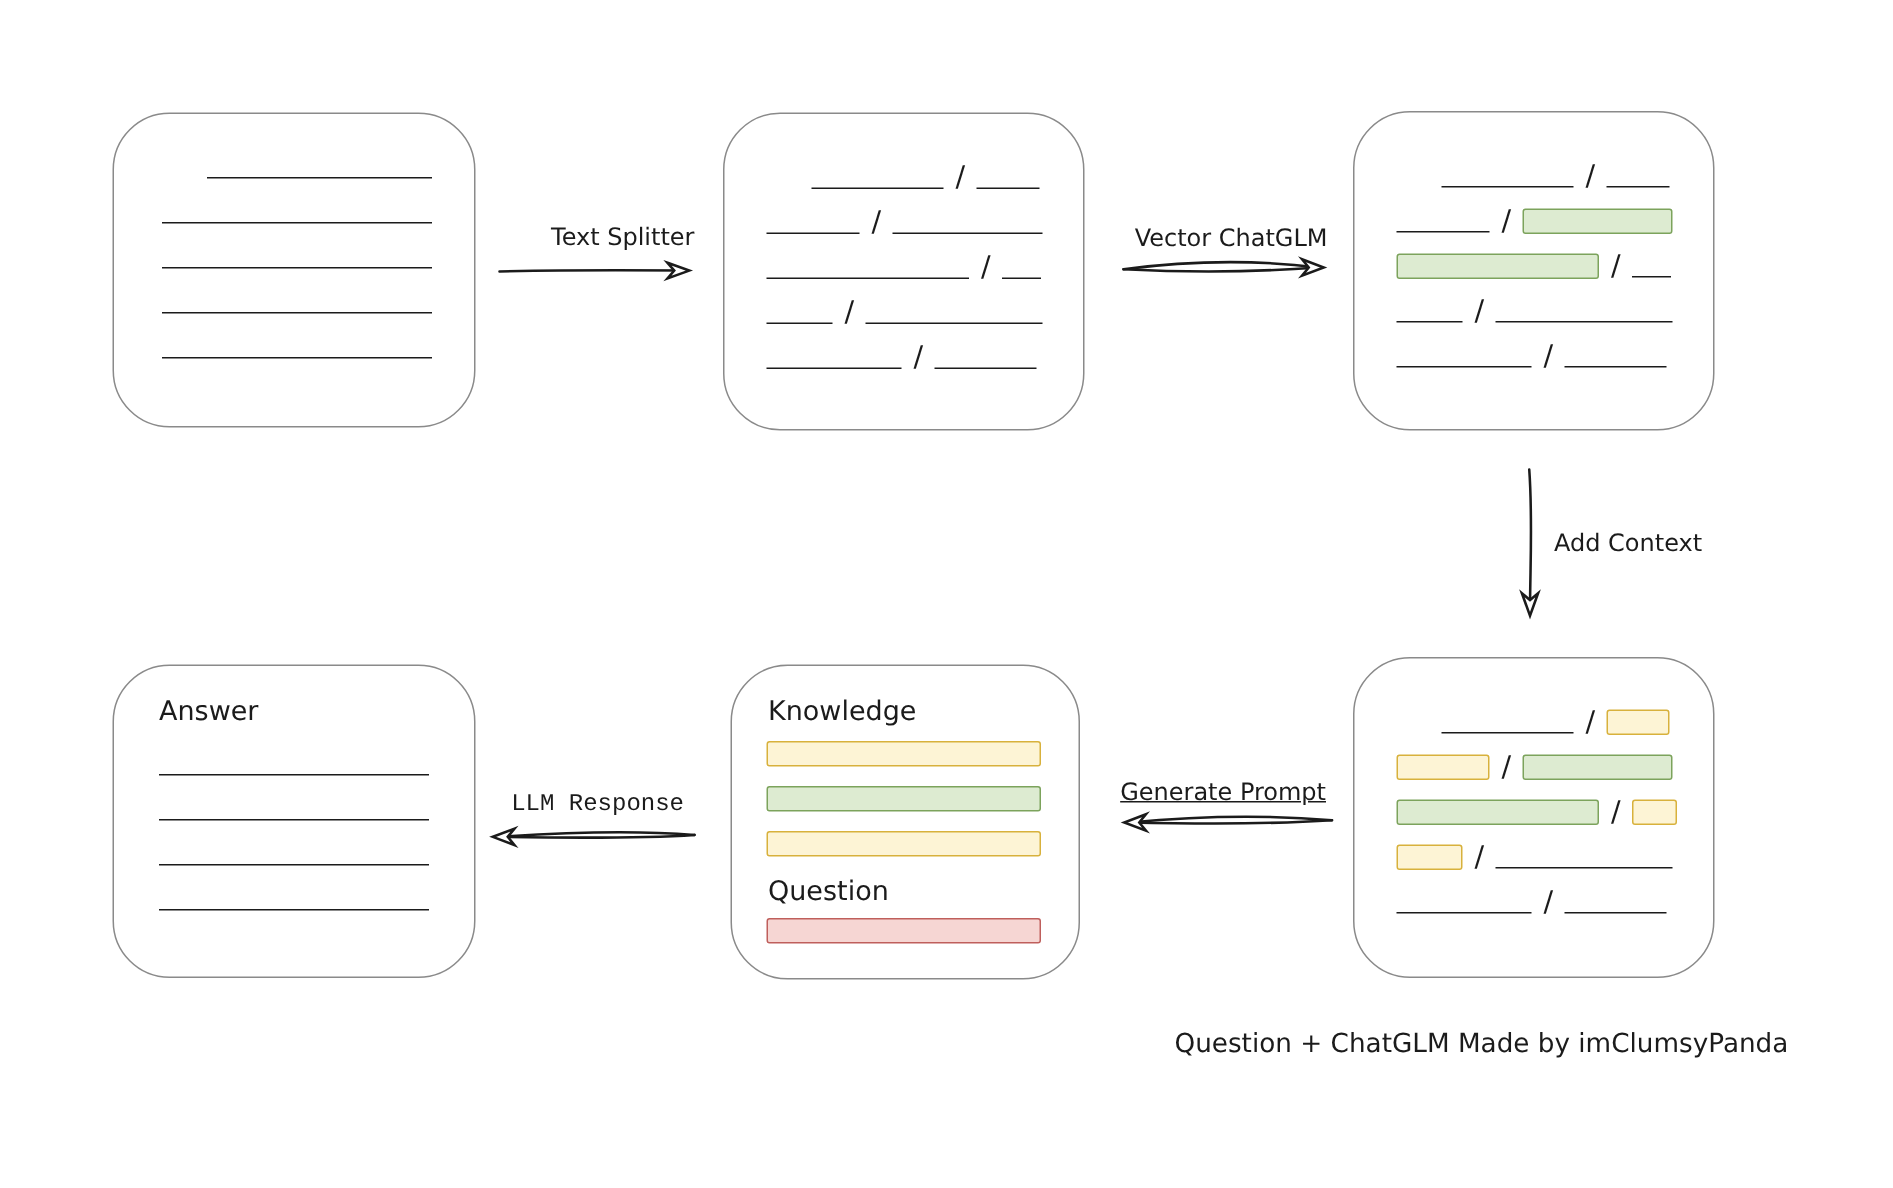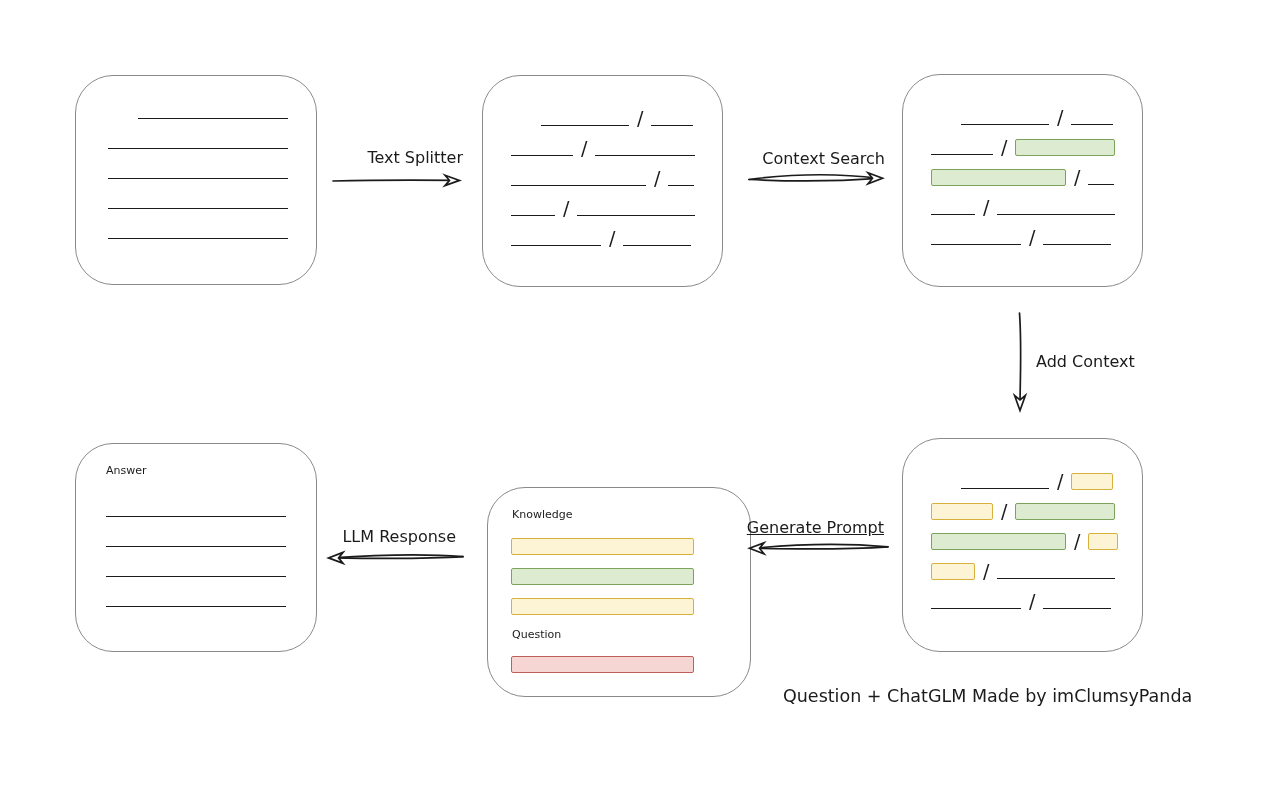--- a/index.html
+++ b/index.html
@@ -14,21 +14,21 @@
   .seg-slash{font-size:19px;line-height:20px;color:var(--stroke);font-weight:400;}
   .seg-box{height:17px;box-sizing:border-box;border-radius:2px;margin-bottom:1px;}
   .seg-green{background:var(--green-fill);border:1.5px solid var(--green-border);}
   .seg-yellow{background:var(--yellow-fill);border:1.5px solid var(--yellow-border);}
 
   .bar{width:183px;height:17px;box-sizing:border-box;border-radius:2px;margin-bottom:13px;}
   .bar-yellow{background:var(--yellow-fill);border:1.5px solid var(--yellow-border);}
   .bar-green{background:var(--green-fill);border:1.5px solid var(--green-border);}
   .bar-red{background:var(--red-fill);border:1.5px solid var(--red-border);}
 
-  .box-title{position:absolute;font-size:11px;color:var(--stroke);white-space:nowrap;}
+  .box-title{position:absolute;font-size:18px;color:var(--stroke);white-space:nowrap;}
   .arrow-label{position:absolute;font-size:16px;color:var(--stroke);white-space:nowrap;text-align:right;}
   .caption{position:absolute;left:783px;top:686px;font-size:17.5px;color:var(--stroke);white-space:nowrap;}
   svg.arrows{position:absolute;left:0;top:0;pointer-events:none;}
 </style>
 </head>
 <body>
 
 <div class="canvas">
 
   <div class="flow-box" style="left:75px;top:75px;width:242px;height:210px;">
@@ -134,21 +134,21 @@
           <span class="seg-line" style="width: 118px;"></span>
         </div>
         <div class="row">
           <span class="seg-line" style="width: 90px;"></span>
           <span class="seg-slash">/</span>
           <span class="seg-line" style="width: 68px;"></span>
         </div>
       </div>
   </div>
 
-  <div class="flow-box" style="left:487px;top:443px;width:264px;height:210px;margin-top:44px;">
+  <div class="flow-box" style="left:487px;top:443px;width:233px;height:210px;">
     <div class="box-title" style="left:24px;top:20px;">Knowledge</div>
     <div style="position:absolute;left:23px;top:50px;">
         <div class="bar bar-yellow"></div>
         <div class="bar bar-green"></div>
         <div class="bar bar-yellow"></div>
       </div>
     <div class="box-title" style="left:24px;top:140px;">Question</div>
     <div style="position:absolute;left:23px;top:168px;">
         <div class="bar bar-red"></div>
       </div>
@@ -166,24 +166,24 @@
         <div class="row">
           <span class="seg-line" style="width: 180px;"></span>
         </div>
         <div class="row">
           <span class="seg-line" style="width: 180px;"></span>
         </div>
       </div>
   </div>
 
   <div class="arrow-label" style="left:333px;top:148px;width:130px;">Text Splitter</div>
-  <div class="arrow-label" style="left:743px;top:149px;width:142px;">Context Search</div>
+  <div class="arrow-label" style="left:743px;top:149px;width:142px;">Vector ChatGLM</div>
   <div class="arrow-label" style="left:1036px;top:352px;text-align:left;">Add Context</div>
   <div class="arrow-label" style="left:736px;top:518px;width:148px;text-decoration:underline;">Generate Prompt</div>
-  <div class="arrow-label" style="left:328px;top:527px;width:128px;">LLM Response</div>
+  <div class="arrow-label" style="left:328px;top:527px;width:128px;font-family:Liberation Mono, monospace;">LLM Response</div>
 
   <div class="caption">Question + ChatGLM Made by imClumsyPanda</div>
 
   <svg class="arrows" width="1262" height="792" viewBox="0 0 1262 792">
     <g stroke="#1b1b1b" stroke-width="1.7" fill="none" stroke-linecap="round">
 
       <g>
         <path d="M333,181 C375,180 420,180 457,180.4"></path>
         <path d="M445,175.2 L459.5,180.4 L445,185.6 L449.5,180.4 Z" fill="#ffffff"></path>
       </g>

